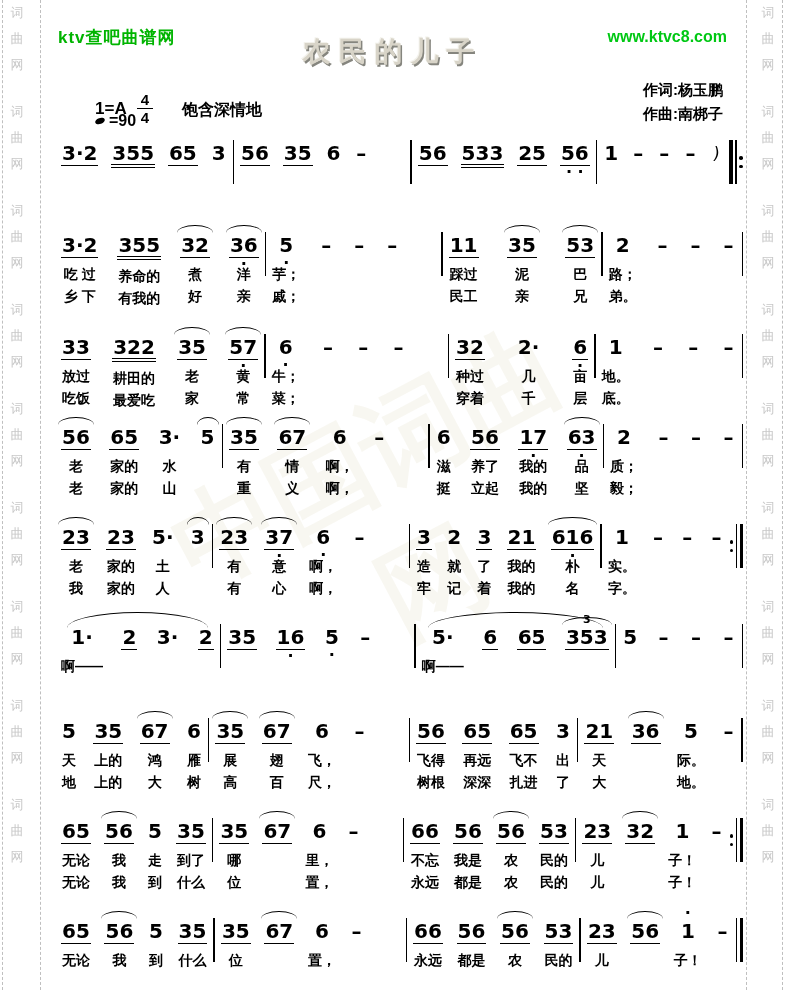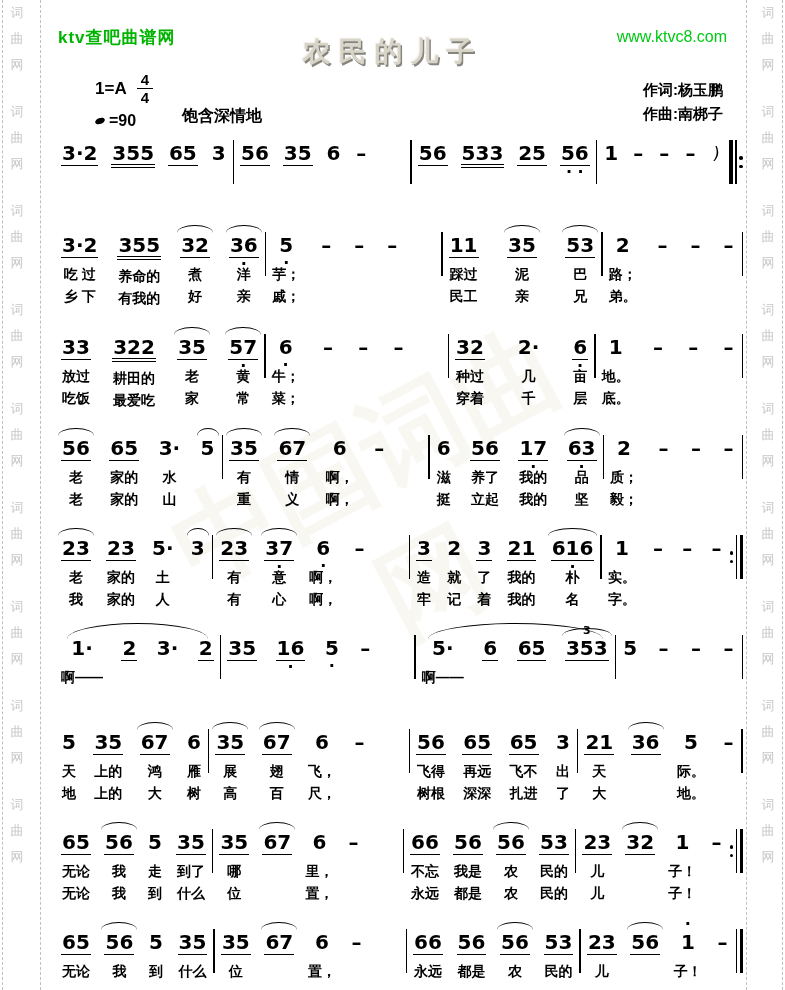--- a/index.html
+++ b/index.html
@@ -6,30 +6,30 @@
   #page{position:relative;width:785px;height:990px;background:#fff;overflow:hidden;
         font-family:"Liberation Sans",sans-serif;border-bottom:1px solid #9a9a9a;}
   
   .vdash{position:absolute;top:0;bottom:0;width:0;border-left:1px dashed #bfbfbf;}
   
   .sidecol{position:absolute;top:6px;display:flex;flex-direction:column;gap:34px;}
   .sidegroup{display:flex;flex-direction:column;gap:13px;}
   .sidechar{font-size:13px;color:#c8c8c8;line-height:13px;text-align:center;width:16px;}
   
   .site-left{position:absolute;left:58px;top:26px;color:#00b400;font-size:17px;font-weight:600;letter-spacing:1px;}
-  .site-right{position:absolute;right:58px;top:28px;color:#00c814;font-size:16px;font-weight:400;text-align:right;}
+  .site-right{position:absolute;right:58px;top:28px;color:#00c814;font-size:16px;font-weight:700;text-align:right;}
   .title{position:absolute;left:0;right:0;top:33px;text-align:center;font-size:28px;letter-spacing:8px;
          font-weight:700;color:#d8d4c8;text-shadow:1.5px 1.5px 0 #85857e,-1px -1px 0 #f3f2ec;}
-  .keyrow{position:absolute;left:95px;top:72px;display:flex;align-items:center;font-size:17px;font-weight:600;color:#000;}
+  .keyrow{position:absolute;left:95px;top:92px;display:flex;align-items:center;font-size:17px;font-weight:600;color:#000;}
   .frac{display:inline-flex;flex-direction:column;align-items:center;margin-left:10px;font-size:15px;line-height:15px;}
   .frac .top{border-bottom:1.5px solid #000;padding:0 4px 1px;}
   .frac .bot{padding-top:1px;}
   .temporow{position:absolute;left:95px;top:112px;display:flex;align-items:center;font-size:16px;font-weight:600;color:#000;}
   .notehead{width:10px;height:6px;background:#000;border-radius:50%;transform:rotate(-20deg);display:inline-block;margin-right:4px;}
-  .expression{position:absolute;left:182px;top:106px;font-size:16px;font-weight:700;color:#000;}
+  .expression{position:absolute;left:182px;top:100px;font-size:16px;font-weight:700;color:#000;}
   .credits{position:absolute;right:62px;top:78px;text-align:right;font-size:15px;font-weight:700;color:#000;line-height:24px;}
   
   .cwm{position:absolute;left:150px;top:380px;width:500px;text-align:center;font-size:105px;font-weight:700;
        color:rgba(185,175,120,0.10);transform:rotate(-28deg);pointer-events:none;}
   
   #score{position:absolute;left:55px;right:42px;top:128px;}
   .system{display:flex;align-items:flex-start;}
   .measure{display:flex;padding:0 6px;min-width:0;position:relative;}
   .cells{flex:1;display:flex;justify-content:space-between;align-items:flex-start;}
   .cell{display:flex;flex-direction:column;align-items:center;min-width:14px;}
@@ -376,21 +376,21 @@
               <div class="noterow"><span class="note">–</span></div>
               <div class="lyr"></div>
               <div class="lyr lyr2"></div>
             </div>
           </div>
         </div>
         <div class="bar">
           <span class="bline"></span>
         </div>
       </div>
-      <div class="system" style="margin-bottom: 13px;">
+      <div class="system" style="margin-bottom: 2px;">
         <div class="measure" style="flex-grow: 4;">
           <div class="cells">
             <div class="cell">
               <div class="noterow"><span class="note u1">33</span></div>
               <div class="lyr">放过</div>
               <div class="lyr lyr2">吃饭</div>
             </div>
             <div class="cell">
               <div class="noterow"><span class="note u2">322</span></div>
               <div class="lyr">耕田的</div>

